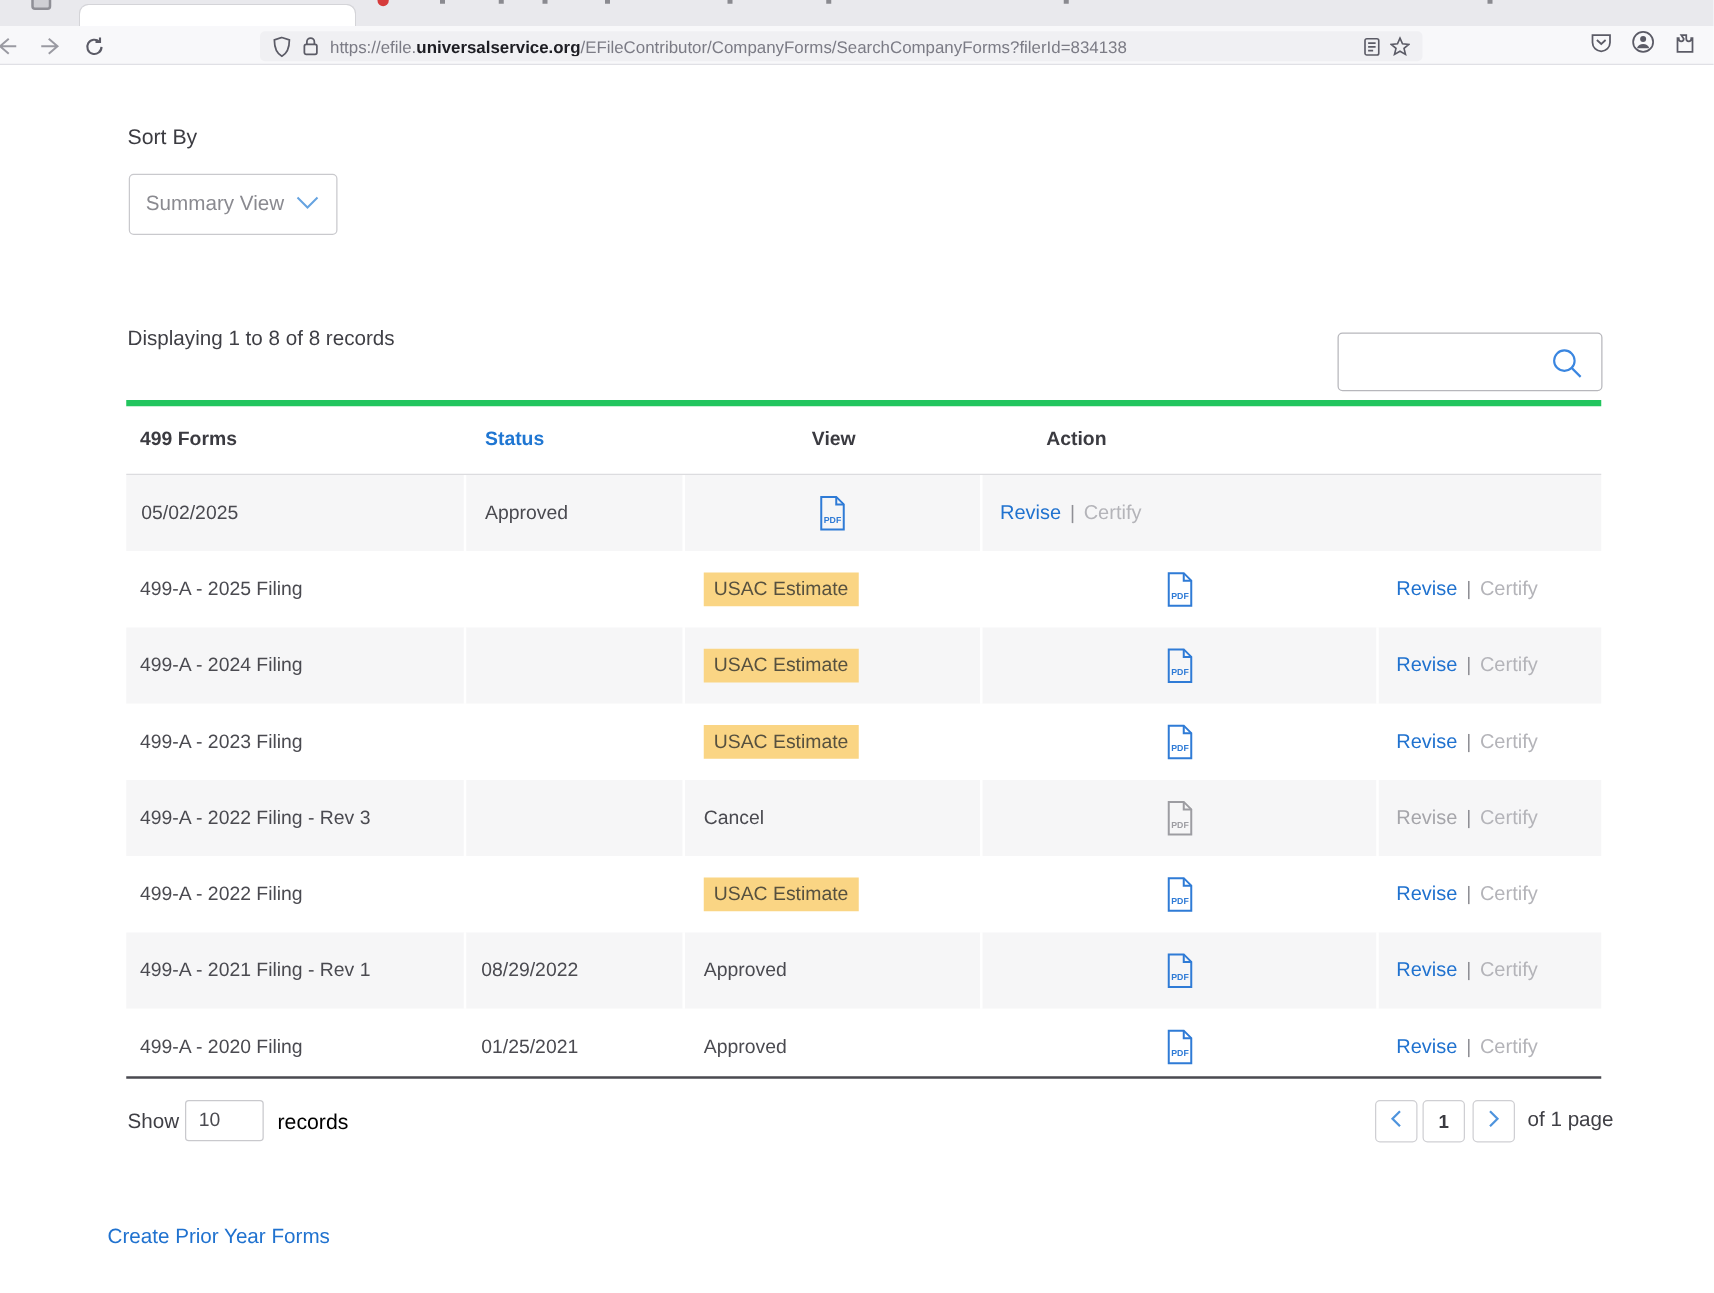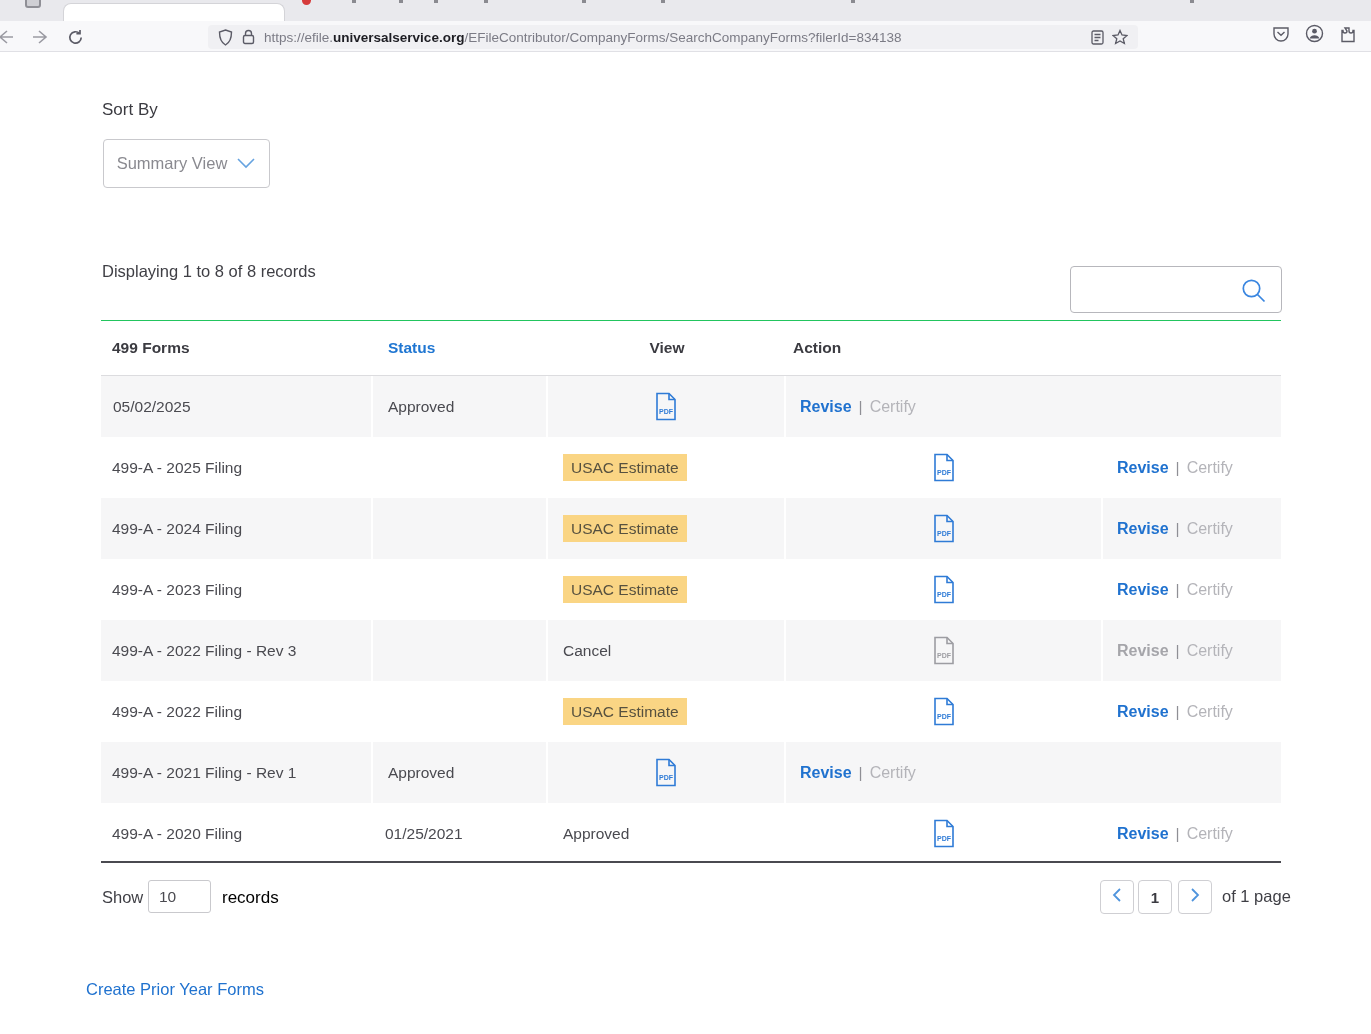--- a/index.html
+++ b/index.html
@@ -38,45 +38,45 @@
   .sort-dd .txt { font-size:16.5px; color:#8a8a90; }
 
   .summary { position:absolute; left:102px; top:210px; font-size:16.5px; color:#3f3f45; }
   .searchbox { position:absolute; left:1070px; top:214px; width:212px; height:47px;
     border:1px solid #b7b7bc; border-radius:4px; background:#fff; }
   .searchbox input { position:absolute; left:8px; top:4px; width:160px; height:37px;
     border:none; outline:none; font-size:15px; background:transparent; font-family:inherit; }
   .searchbox .sicon { position:absolute; right:14px; top:10px; }
 
   
-  .tbl { position:absolute; left:101px; top:268px; width:1180px; border-top:1px solid #22c55e; }
+  .tbl { position:absolute; left:101px; top:268px; width:1180px; border-top:5px solid #22c55e; }
   .thead, .trow { display:grid; grid-template-columns:272px 175px 238px 317px 178px; }
   .thead { height:55px; border-bottom:1px solid #dcdcdf; }
   .th { display:flex; align-items:center; font-size:15.5px; font-weight:700; color:#3b3b41; }
   .th.c1 { padding-left:11px; }
   .th.c2 { padding-left:8px; color:#1f76d2; cursor:pointer; }
   .th.c3 { padding-left:15px; color:#1f76d2; cursor:pointer; }
   .th.c4 { justify-content:center; }
-  .th.c5 { padding-left:7px; }
+  .th.c5 { padding-left:7px;margin-left:44px; }
   .trow { height:61px; background:#fff; }
   .trow.stripe { background:#f6f6f7; }
   .cell { display:flex; align-items:center; font-size:15.5px; color:#4a4a50;
     border-right:2px solid #fff; }
   .trow .cell:last-child { border-right:none; }
   .c-name { padding-left:11px; }
   .c-date { padding-left:12px; }
   .c-status { padding-left:15px; }
   .status-text { line-height:1; padding:2px 0; }
   .status-text.badge { background:#fad584; padding:6px 8px; color:#57513f; }
   .c-view { justify-content:center; }
   .pdf-btn { color:#2f7bd6; cursor:pointer; display:flex; }
   .trow.disabled .pdf-btn { color:#9d9da2; cursor:default; }
   .c-action { padding-left:14px; gap:7px; }
   .c-action a { font-size:16px; text-decoration:none; }
-  .c-action .revise { color:#2072cf; cursor:pointer;font-weight:bold; }
+  .c-action .revise { color:#2072cf; cursor:pointer; }
   .c-action .sep { color:#8f8f95; }
   .c-action .certify { color:#b4b4b9; cursor:default; }
   .trow.disabled .c-action .revise { color:#a5a5aa; cursor:default; }
   .tbl-bottom { position:absolute; left:101px; top:809px; width:1180px; height:0;
     border-top:2px solid #4a4a50; }
 
   
   .show-label { position:absolute; left:102px; top:836px; font-size:16.5px; color:#3f3f45; }
   .pagesize { position:absolute; left:148px; top:828px; width:63px; height:33px;
     border:1px solid #c9c9cd; border-radius:3px; font-size:15.5px; color:#4a4a50;
@@ -336,20 +336,21 @@
     </div>
     <div class="cell c-action">
       <a class="revise">Revise</a>
       <span class="sep">|</span>
       <a class="certify">Certify</a>
     </div>
   </div>
 
   <div class="trow stripe">
     <div class="cell c-name">499-A - 2021 Filing - Rev 1</div>
+    <div class="cell c-date">08/29/2022</div>
     <div class="cell c-status">
               <span class="status-text">Approved</span>
             </div>
     <div class="cell c-view">
       <span class="pdf-btn">
         <svg width="24" height="29" viewBox="0 0 24 29" fill="none">
           <path d="M3 1.5 H15 L21 7.5 V27.5 H3 Z" stroke="currentColor" stroke-width="1.6"></path>
           <path d="M15 1.5 V7.5 H21" stroke="currentColor" stroke-width="1.6"></path>
           <text class="pdf-label" x="5" y="22" font-size="7" font-weight="bold" fill="currentColor" stroke="none" font-family="Liberation Sans, sans-serif">PDF</text>
         </svg>

